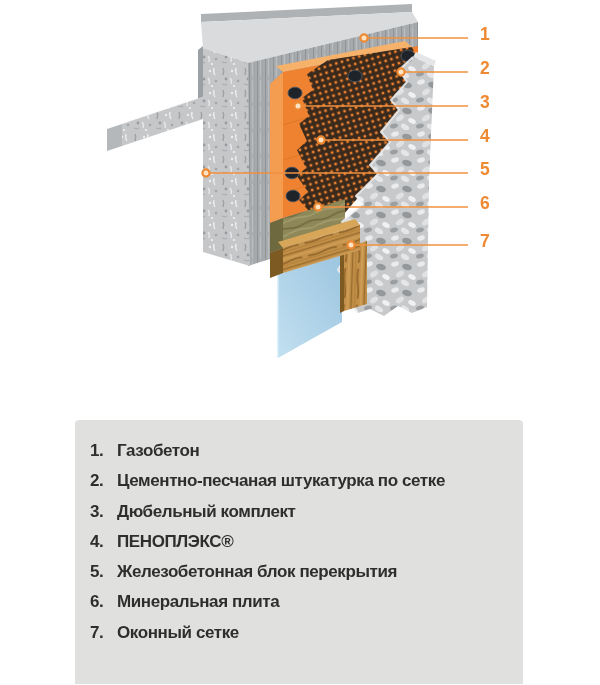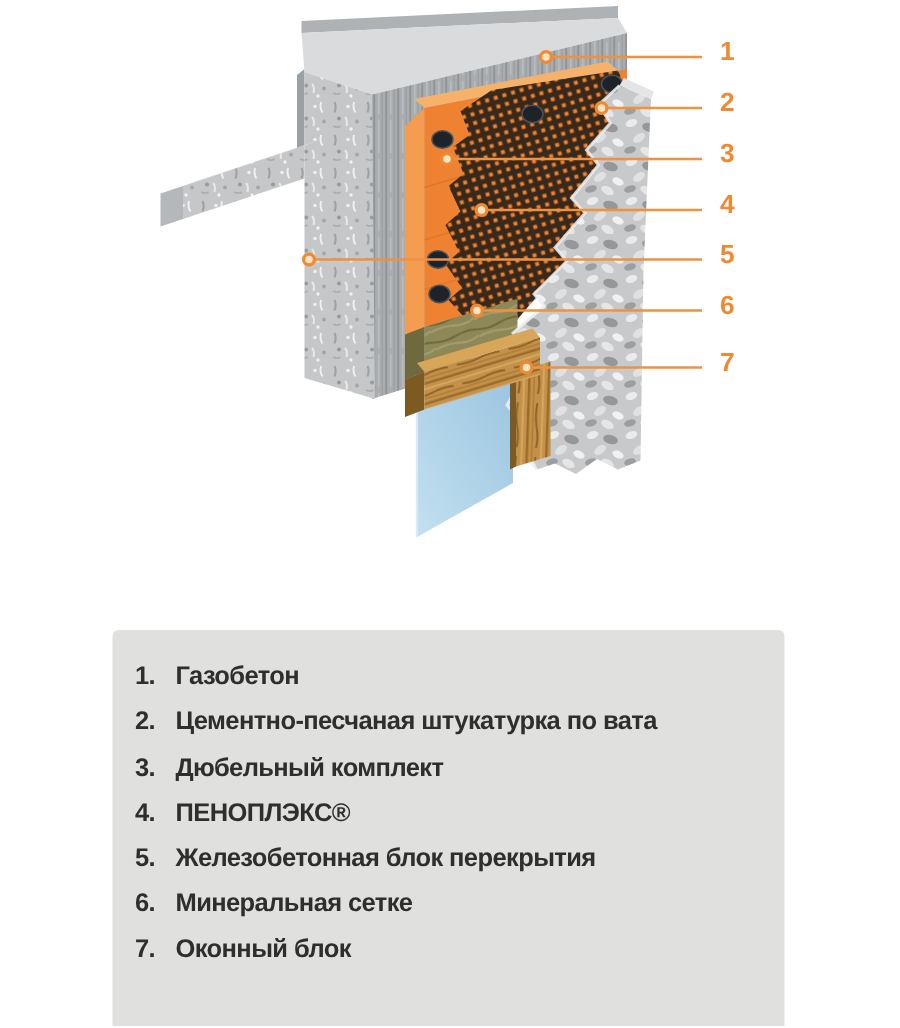--- a/index.html
+++ b/index.html
@@ -175,37 +175,37 @@
   </svg>
 
   <div class="legend">
     <ol>
       <li>
         <span class="num">1.</span>
         <span class="lab">Газобетон</span>
       </li>
       <li>
         <span class="num">2.</span>
-        <span class="lab">Цементно-песчаная штукатурка по вата</span>
+        <span class="lab">Цементно-песчаная штукатурка по сетке</span>
       </li>
       <li>
         <span class="num">3.</span>
         <span class="lab">Дюбельный комплект</span>
       </li>
       <li>
         <span class="num">4.</span>
         <span class="lab">ПЕНОПЛЭКС®</span>
       </li>
       <li>
         <span class="num">5.</span>
         <span class="lab">Железобетонная блок перекрытия</span>
       </li>
       <li>
         <span class="num">6.</span>
-        <span class="lab">Минеральная сетке</span>
+        <span class="lab">Минеральная плита</span>
       </li>
       <li>
         <span class="num">7.</span>
-        <span class="lab">Оконный блок</span>
+        <span class="lab">Оконный сетке</span>
       </li>
     </ol>
   </div>
 </div>
 
 </body></html>

